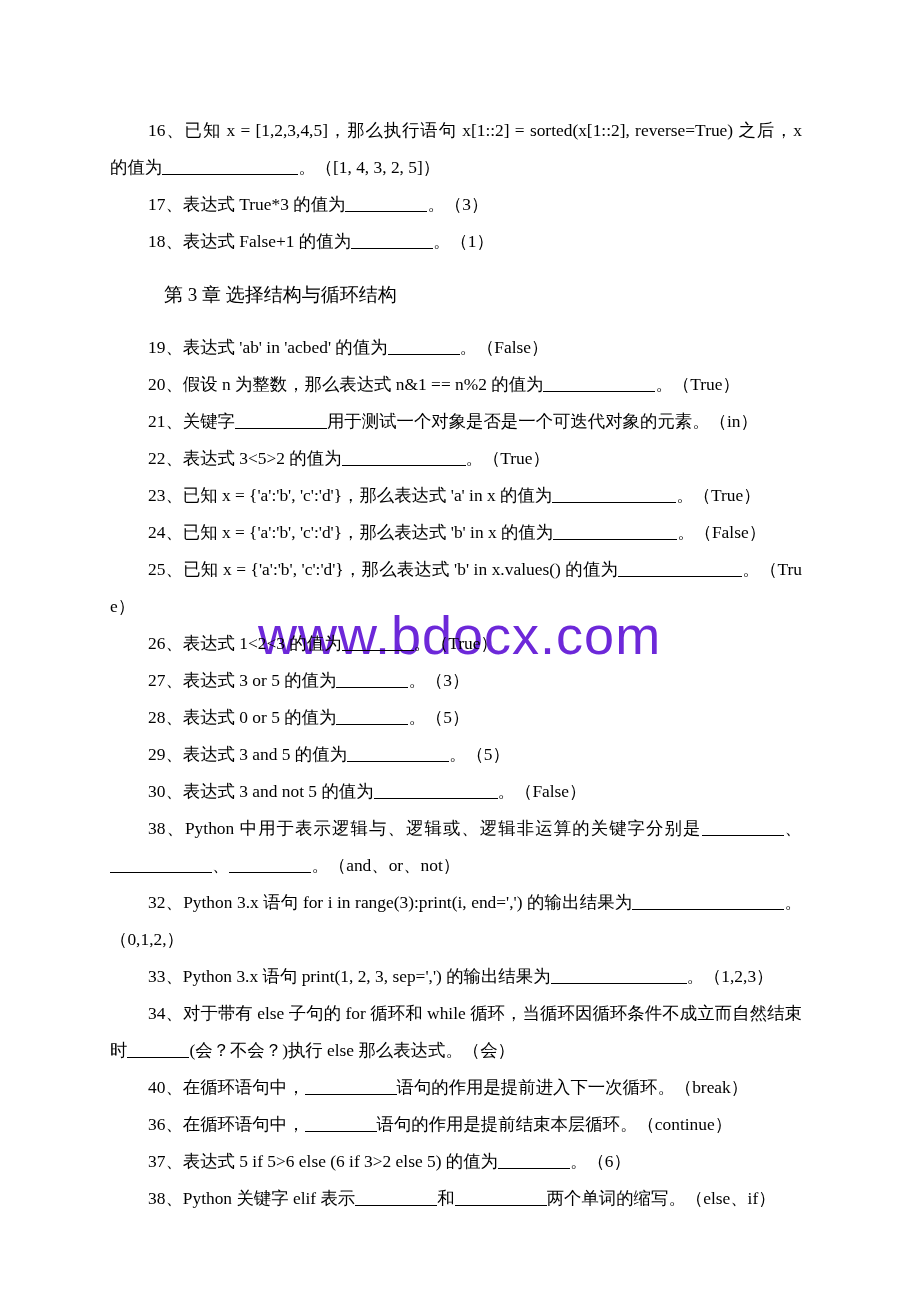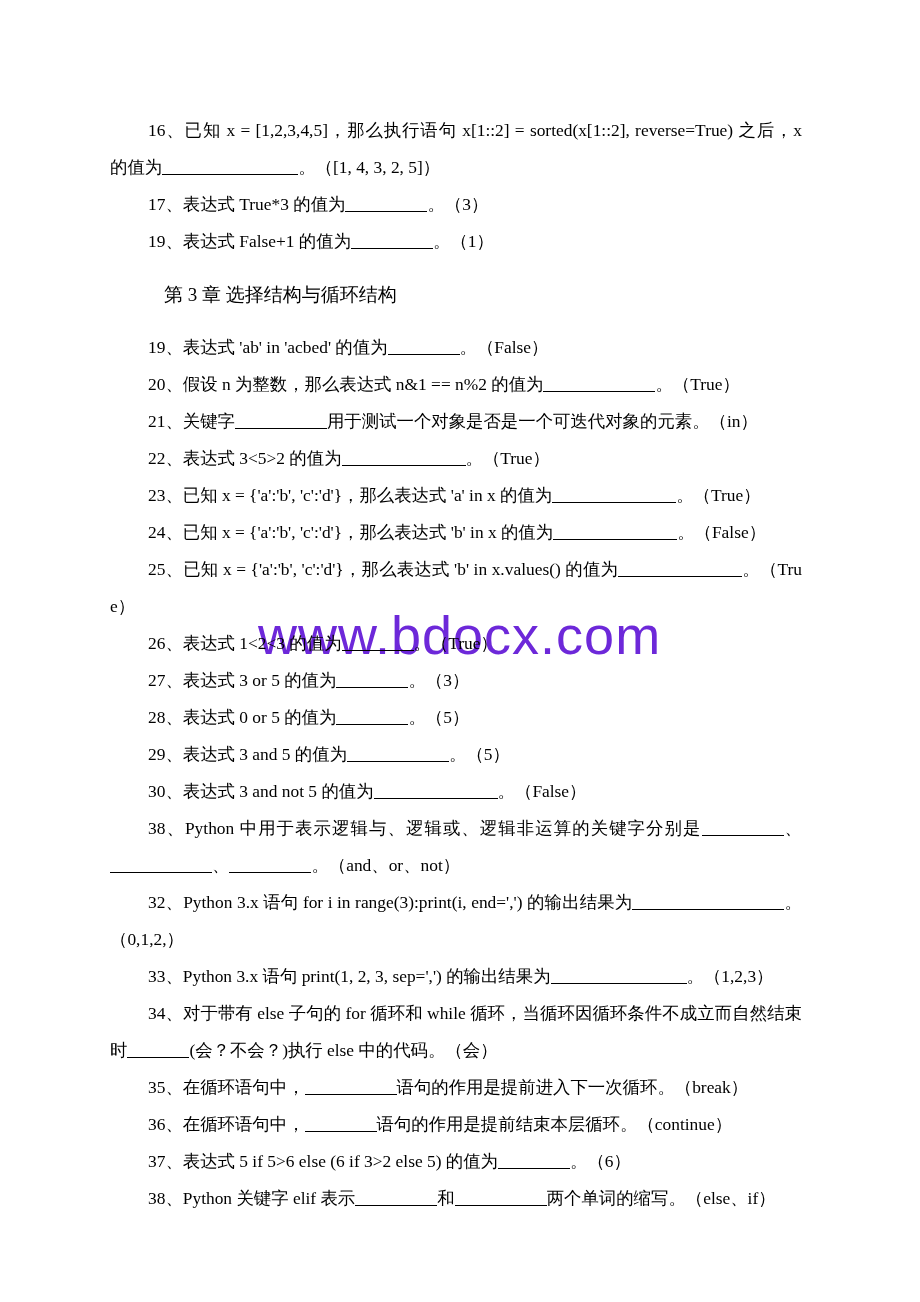--- a/index.html
+++ b/index.html
@@ -94,21 +94,21 @@
 
 <div id="watermark">www.bdocx.com</div>
 
 <div id="page">
   <div id="content">
 
     <p class="q"><span>16、已知 x = [1,2,3,4,5]，那么执行语句 x[1::2] = sorted(x[1::2], reverse=True) 之后，x 的值为</span><span class="bl w14"></span><span>。（[1, 4, 3, 2, 5]）</span></p>
 
     <p class="q"><span>17、表达式 True*3 的值为</span><span class="bl w9"></span><span>。（3）</span></p>
 
-    <p class="q"><span>19、表达式 False+1 的值为</span><span class="bl w9"></span><span>。（1）</span></p>
+    <p class="q"><span>18、表达式 False+1 的值为</span><span class="bl w9"></span><span>。（1）</span></p>
 
     <p class="chapter">第 3 章 选择结构与循环结构</p>
 
     <p class="q"><span>19、表达式 'ab' in 'acbed' 的值为</span><span class="bl w8"></span><span>。（False）</span></p>
 
     <p class="q"><span>20、假设 n 为整数，那么表达式 n&amp;1 == n%2 的值为</span><span class="bl w12"></span><span>。（True）</span></p>
 
     <p class="q"><span>21、关键字</span><span class="bl w10"></span><span>用于测试一个对象是否是一个可迭代对象的元素。（in）</span></p>
 
     <p class="q"><span>22、表达式 3&lt;5&gt;2 的值为</span><span class="bl w13"></span><span>。（True）</span></p>
@@ -128,23 +128,23 @@
     <p class="q"><span>29、表达式 3 and 5 的值为</span><span class="bl w11"></span><span>。（5）</span></p>
 
     <p class="q"><span>30、表达式 3 and not 5 的值为</span><span class="bl w13"></span><span>。（False）</span></p>
 
     <p class="q"><span>38、Python 中用于表示逻辑与、逻辑或、逻辑非运算的关键字分别是</span><span class="bl w9"></span><span>、</span><span class="bl w11"></span><span>、</span><span class="bl w9"></span><span>。（and、or、not）</span></p>
 
     <p class="q"><span>32、Python 3.x 语句 for i in range(3):print(i, end=',') 的输出结果为</span><span class="bl w16"></span><span>。（0,1,2,）</span></p>
 
     <p class="q"><span>33、Python 3.x 语句 print(1, 2, 3, sep=',') 的输出结果为</span><span class="bl w14"></span><span>。（1,2,3）</span></p>
 
-    <p class="q"><span>34、对于带有 else 子句的 for 循环和 while 循环，当循环因循环条件不成立而自然结束时</span><span class="bl w7"></span><span>(会？不会？)执行 else 中的代码。（会）</span></p>
+    <p class="q"><span>34、对于带有 else 子句的 for 循环和 while 循环，当循环因循环条件不成立而自然结束时</span><span class="bl w7"></span><span>(会？不会？)执行 else 那么表达式。（会）</span></p>
 
-    <p class="q"><span>35、在循环语句中，</span><span class="bl w10"></span><span>语句的作用是提前进入下一次循环。（break）</span></p>
+    <p class="q"><span>40、在循环语句中，</span><span class="bl w10"></span><span>语句的作用是提前进入下一次循环。（break）</span></p>
 
     <p class="q"><span>36、在循环语句中，</span><span class="bl w8"></span><span>语句的作用是提前结束本层循环。（continue）</span></p>
 
     <p class="q"><span>37、表达式 5 if 5&gt;6 else (6 if 3&gt;2 else 5) 的值为</span><span class="bl w8"></span><span>。（6）</span></p>
 
     <p class="q"><span>38、Python 关键字 elif 表示</span><span class="bl w9"></span><span>和</span><span class="bl w10"></span><span>两个单词的缩写。（else、if）</span></p>
 
   </div>
 </div>
 

